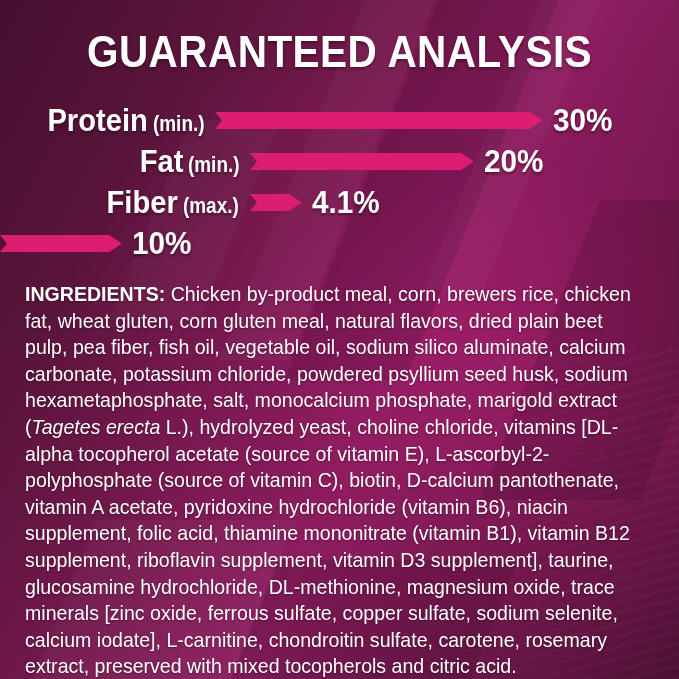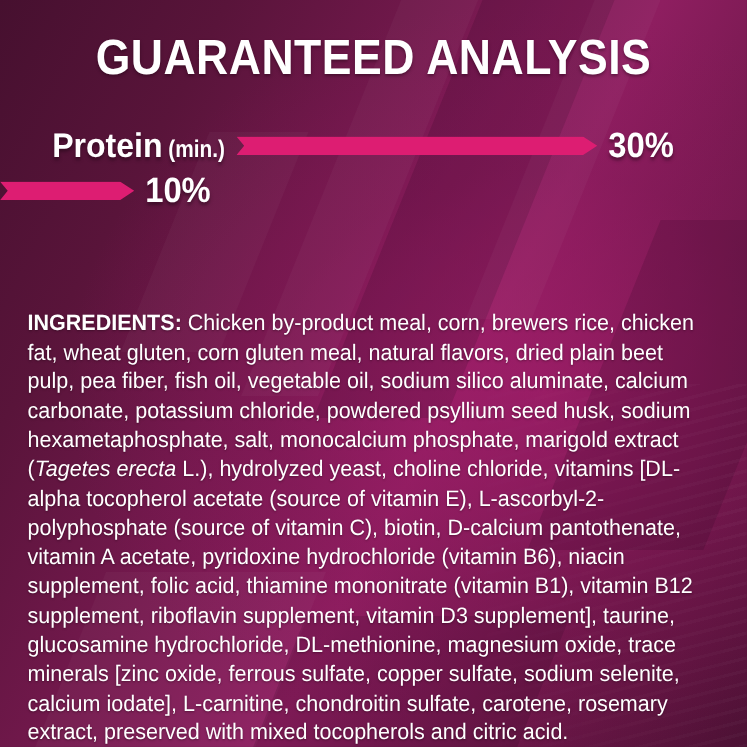--- a/index.html
+++ b/index.html
@@ -77,21 +77,21 @@
     letter-spacing: 0.5px;
     transform: scaleX(0.90);
     transform-origin: center top;
     white-space: nowrap;
     text-shadow: 0 2px 3px rgba(30,5,20,0.45);
   }
 
   
   #nutrient-table {
     position: absolute;
-    top: 112px;
+    top: 100px;
     left: 0;
     width: 617px;
   }
   .nutrient-row {
     position: relative;
     height: 41px;
     display: flex;
     align-items: center;
   }
   .nutrient-label {
@@ -189,21 +189,39 @@
       <div class="nutrient-row">
         <div class="nutrient-label">
           <span class="nutrient-name">Protein</span><span class="nutrient-qual">(min.)</span>
         </div>
         <div class="bar-wrap">
           <div class="bar" style="width: 328px; background: rgb(221, 29, 114);"></div>
         </div>
         <div class="nutrient-value">30%</div>
       </div>
 
-
+      <div class="nutrient-row">
+        <div class="nutrient-label">
+          <span class="nutrient-name">Fat</span><span class="nutrient-qual">(min.)</span>
+        </div>
+        <div class="bar-wrap">
+          <div class="bar" style="width: 224px; background: rgb(221, 29, 114);"></div>
+        </div>
+        <div class="nutrient-value">20%</div>
+      </div>
+
+      <div class="nutrient-row">
+        <div class="nutrient-label">
+          <span class="nutrient-name">Fiber</span><span class="nutrient-qual">(max.)</span>
+        </div>
+        <div class="bar-wrap">
+          <div class="bar" style="width: 52px; background: rgb(221, 29, 114);"></div>
+        </div>
+        <div class="nutrient-value">4.1%</div>
+      </div>
 
       <div class="nutrient-row">
         <div class="bar-wrap">
           <div class="bar" style="width: 122px; background: rgb(221, 29, 114);"></div>
         </div>
         <div class="nutrient-value">10%</div>
       </div>
 
     </div>
 

